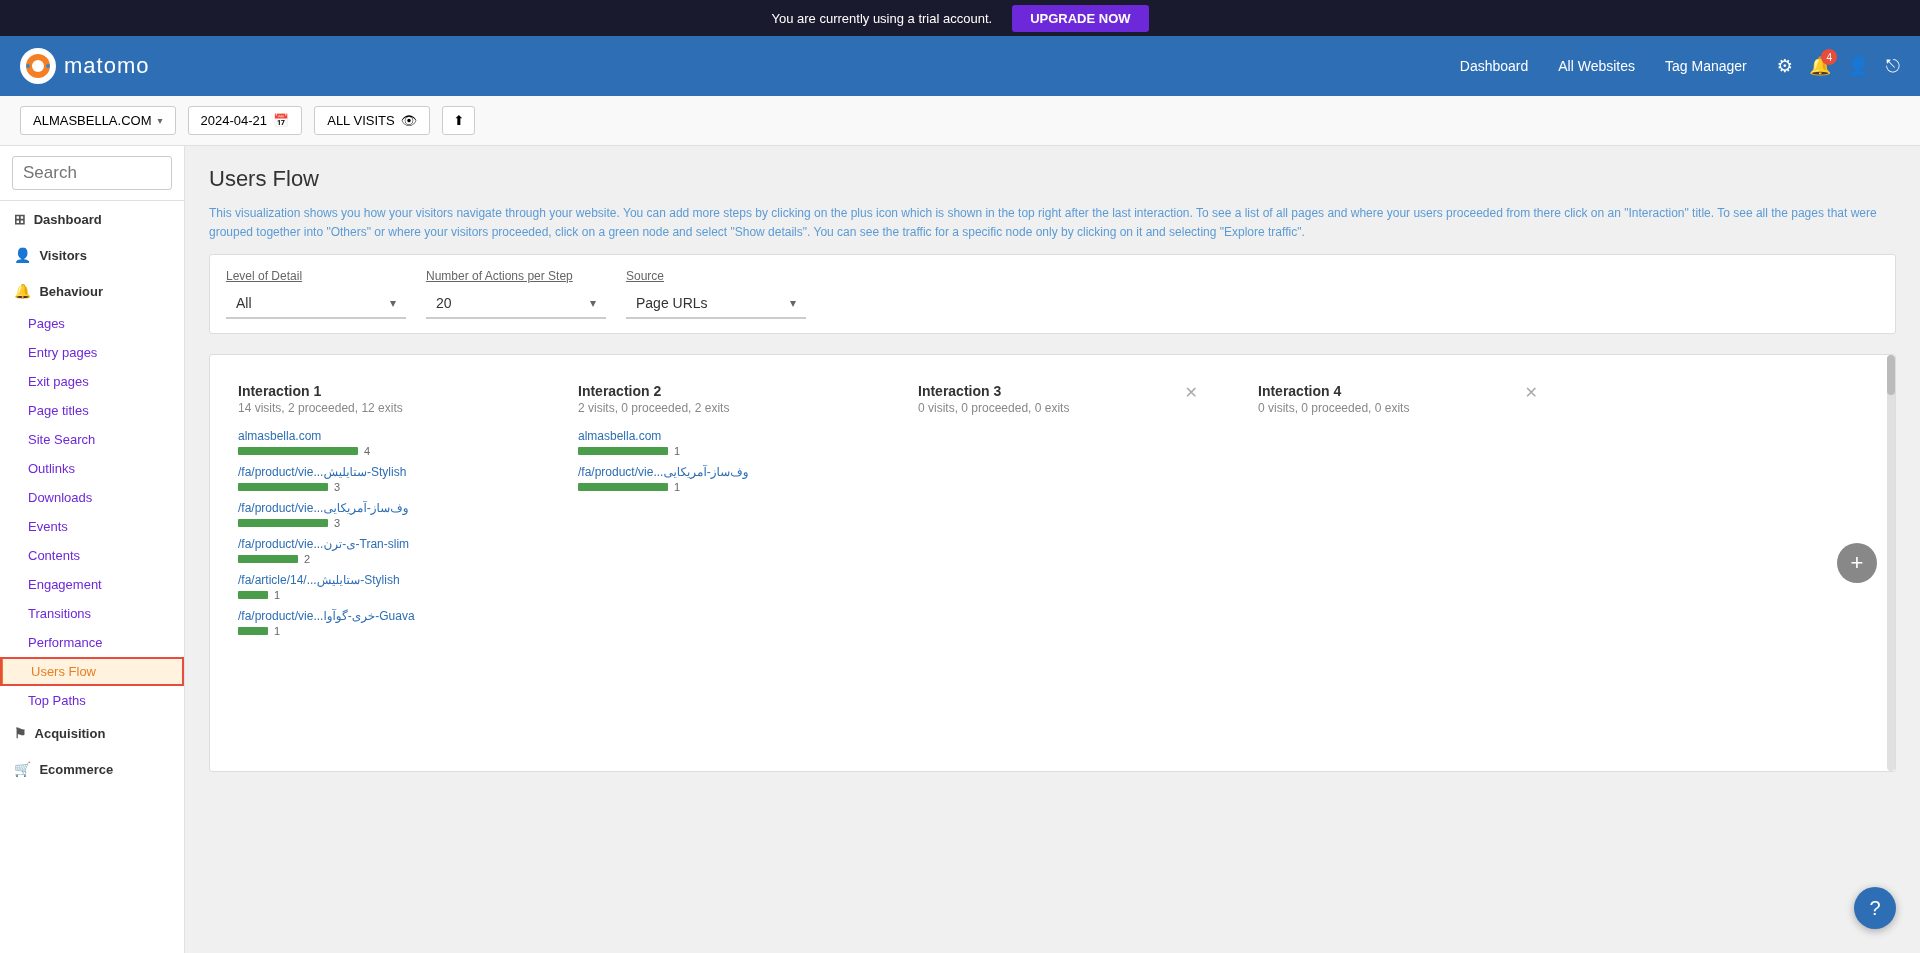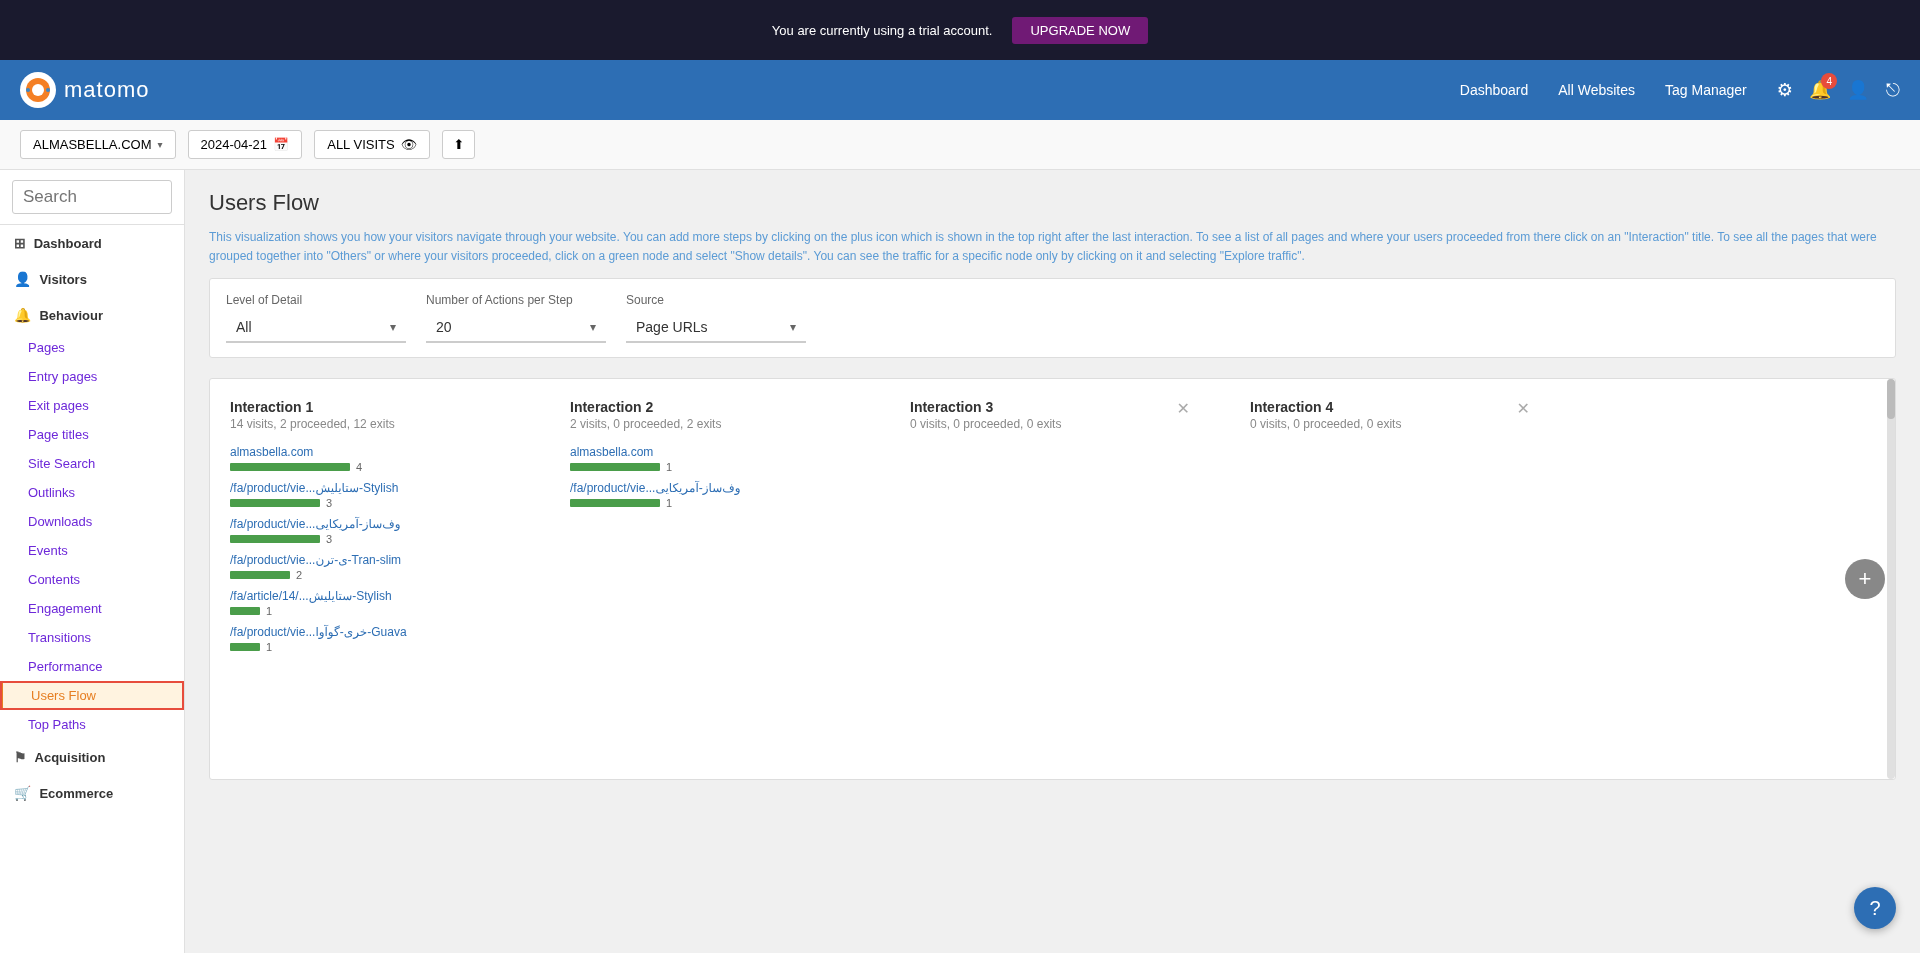--- a/index.html
+++ b/index.html
@@ -8,32 +8,32 @@
     
     .top-banner {
       background: #1a1a2e;
       color: #fff;
       text-align: center;
       padding: 10px 20px;
       display: flex;
       align-items: center;
       justify-content: center;
       gap: 20px;
-      height: 60px;
+      height: 36px;
     }
     .top-banner span { font-size: 13px; }
     .upgrade-btn {
-      background: #701a75;
+      background: #6d28d9;
       color: #fff;
       border: none;
       padding: 6px 18px;
       border-radius: 3px;
       cursor: pointer;
       font-size: 13px;
-      font-weight: normal;
+      font-weight: bold;
     }
 
     
     .header {
       background: #2d6eb4;
       height: 60px;
       display: flex;
       align-items: center;
       justify-content: space-between;
       padding: 0 20px;
@@ -205,41 +205,42 @@
     }
     .filter-group {
       display: flex;
       flex-direction: column;
       gap: 6px;
       min-width: 180px;
     }
     .filter-label {
       font-size: 12px;
       color: #666;
+      text-decoration: underline;
     }
     .filter-select {
       display: flex;
       align-items: center;
       justify-content: space-between;
       padding: 6px 10px;
       border: none;
       border-bottom: 2px solid #ccc;
       background: transparent;
       font-size: 14px;
       cursor: pointer;
       min-width: 180px;
     }
     .filter-select .arrow { color: #666; font-size: 12px; }
 
     
     .flow-container {
       background: #fff;
       border: 1px solid #ddd;
       border-radius: 3px;
-      padding: 0;
+      padding: 8px;
       overflow-x: auto;
       position: relative;
     }
     .flow-inner {
       display: flex;
       padding: 20px;
       gap: 0;
       min-height: 400px;
       position: relative;
     }

